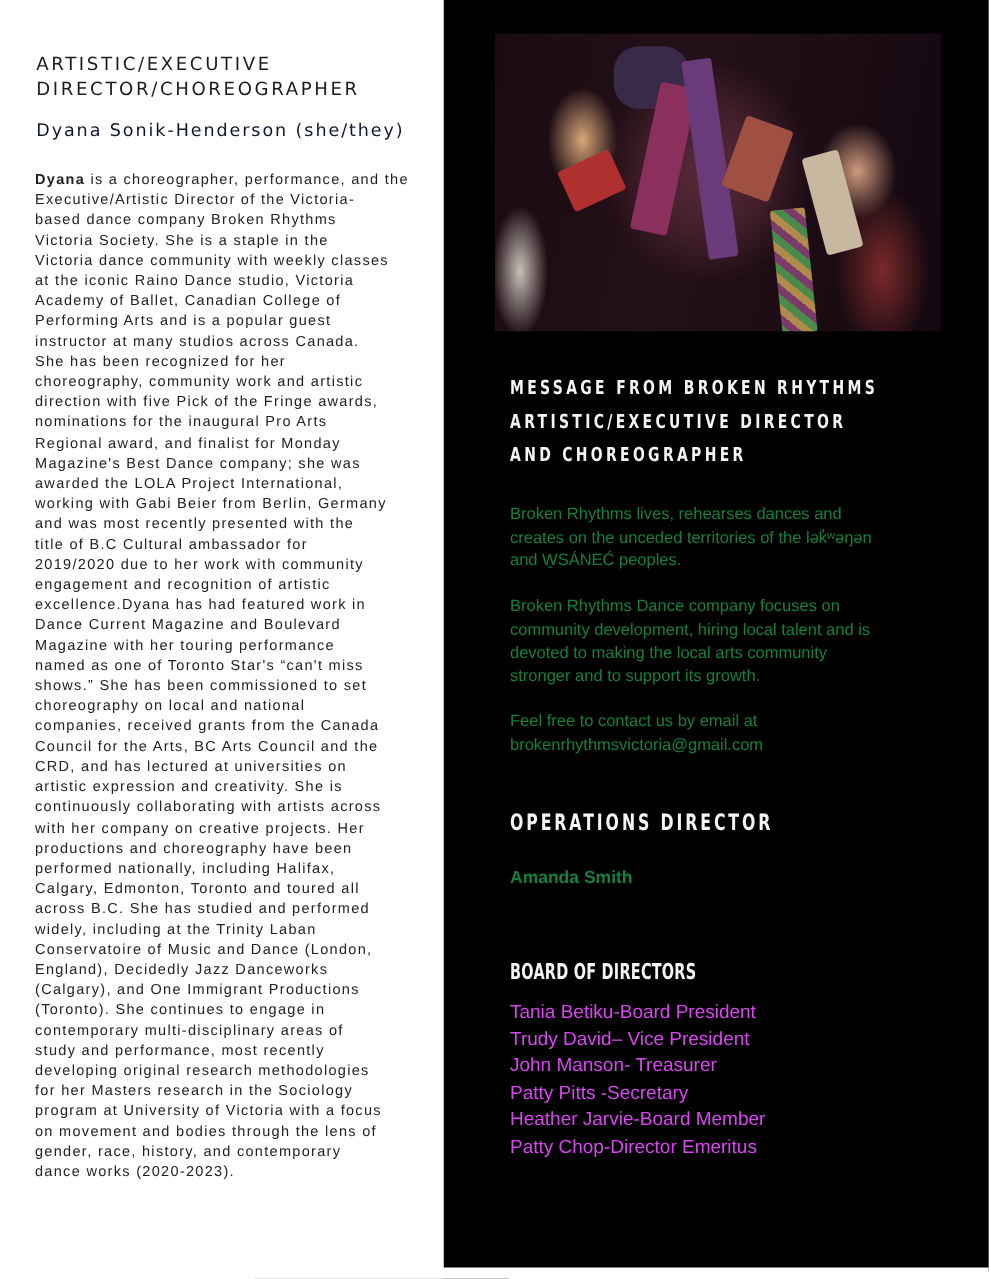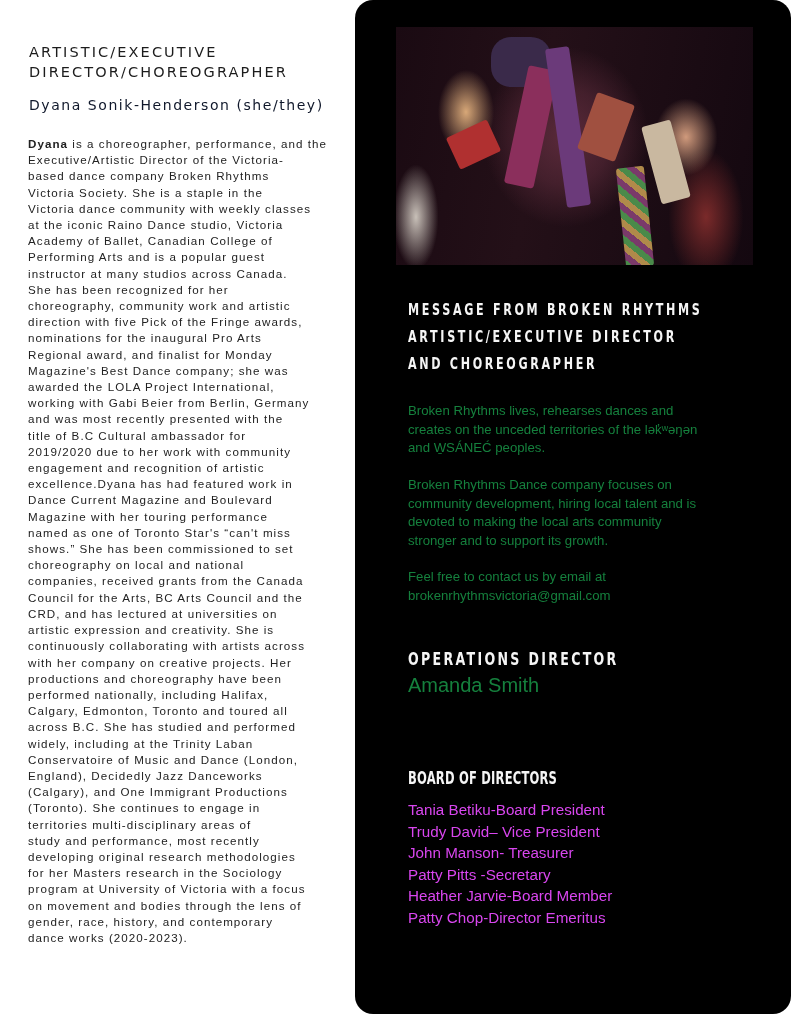--- a/index.html
+++ b/index.html
@@ -26,21 +26,21 @@
   .bio {
     position: absolute; left: 28px; top: 136px; width: 318px;
     font-family: "Liberation Sans", sans-serif; font-size: 11.6px;
     letter-spacing: 1.05px; line-height: 16.2px; color: #222;
   }
   .bio .line { display: block; white-space: nowrap; }
   .bio b { font-weight: bold; }
 
   .right-panel {
     position: absolute; left: 355px; top: 0; width: 436px; height: 1014px;
-    background: #000000; color: #f2f2f2; border-radius: 18px;
+    background: #000000; color: #f2f2f2;
   }
   .photo {
     position: absolute; left: 41px; top: 27px; width: 357px; height: 238px;
     overflow: hidden;
     background:
       radial-gradient(ellipse 40px 60px at 70px 85px, #d8a878 0%, rgba(216,168,120,0) 70%),
       radial-gradient(ellipse 45px 55px at 290px 110px, #d09a7c 0%, rgba(208,154,124,0) 70%),
       radial-gradient(ellipse 50px 90px at 310px 190px, #7a2a2a 0%, rgba(122,42,42,0) 75%),
       radial-gradient(ellipse 30px 70px at 20px 190px, #c8c0b8 0%, rgba(200,192,184,0) 75%),
       radial-gradient(ellipse 110px 120px at 170px 110px, #5a2a3a 0%, rgba(90,42,58,0.6) 40%, rgba(0,0,0,0) 75%),
@@ -72,21 +72,21 @@
   }
   .para .line { display: block; white-space: nowrap; }
   .p1 { top: 402px; }
   .p2 { top: 476px; }
   .p3 { top: 568px; }
   .ops-heading {
     position: absolute; left: 53px; top: 648px; width: 340px;
     font-size: 18px; letter-spacing: 3.3px; line-height: 22px; white-space: nowrap;
     transform: scaleX(0.7);
   }
-  .ops-info { top: 676px; font-size: 20px; line-height: 18.5px; }
+  .ops-info { top: 692px; font-size: 14px; line-height: 18.5px; font-weight: bold; }
   .board-heading {
     position: absolute; left: 53px; top: 767px; width: 260px;
     font-size: 17.5px; letter-spacing: 0.3px; line-height: 22px; white-space: nowrap;
     transform: scaleX(0.66);
   }
   .board-list {
     position: absolute; left: 53px; top: 799px; margin: 0; padding: 0; list-style: none;
     font-family: "Liberation Sans", sans-serif; font-size: 15.2px; line-height: 21.5px;
     color: #d946ef;
   }
@@ -137,21 +137,21 @@
       <span class="line">with her company on creative projects. Her</span>
       <span class="line">productions and choreography have been</span>
       <span class="line">performed nationally, including Halifax,</span>
       <span class="line">Calgary, Edmonton, Toronto and toured all</span>
       <span class="line">across B.C. She has studied and performed</span>
       <span class="line">widely, including at the Trinity Laban</span>
       <span class="line">Conservatoire of Music and Dance (London,</span>
       <span class="line">England), Decidedly Jazz Danceworks</span>
       <span class="line">(Calgary), and One Immigrant Productions</span>
       <span class="line">(Toronto). She continues to engage in</span>
-      <span class="line">territories multi-disciplinary areas of</span>
+      <span class="line">contemporary multi-disciplinary areas of</span>
       <span class="line">study and performance, most recently</span>
       <span class="line">developing original research methodologies</span>
       <span class="line">for her Masters research in the Sociology</span>
       <span class="line">program at University of Victoria with a focus</span>
       <span class="line">on movement and bodies through the lens of</span>
       <span class="line">gender, race, history, and contemporary</span>
       <span class="line">dance works (2020-2023).</span>
     </div>
 </div>
 

